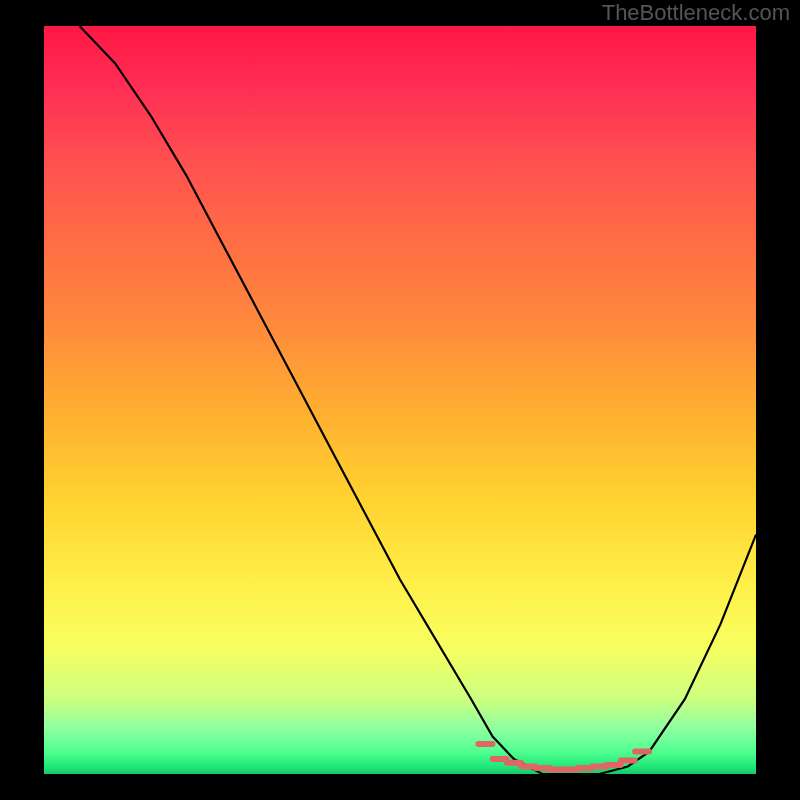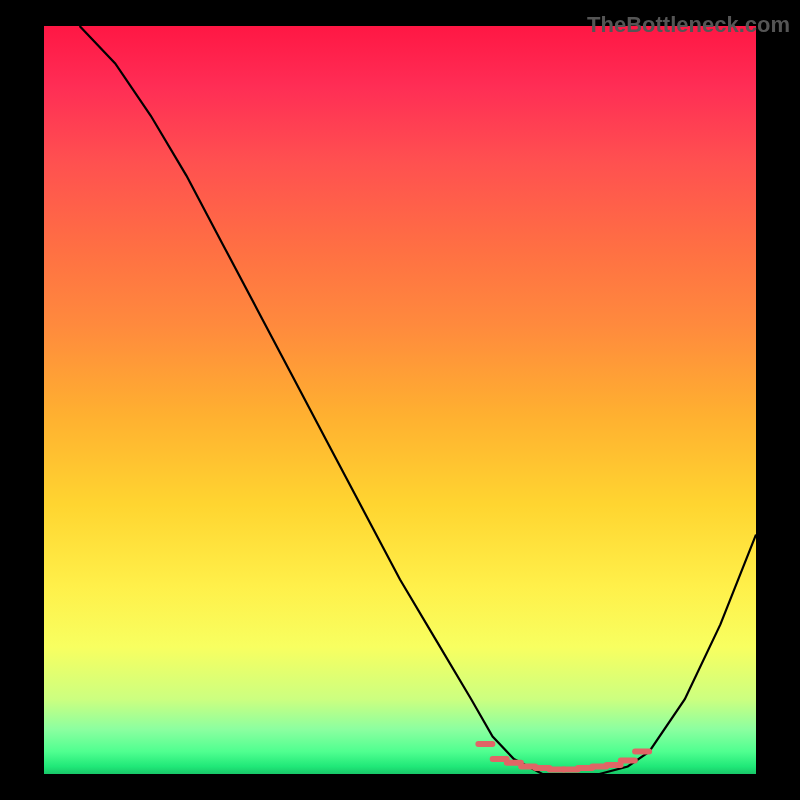--- a/index.html
+++ b/index.html
@@ -5,26 +5,26 @@
   * { margin: 0; padding: 0; box-sizing: border-box; }
   html, body { width: 800px; height: 800px; overflow: hidden; }
   .container {
     width: 800px;
     height: 800px;
     background: #000000;
     position: relative;
   }
   .watermark {
     position: absolute;
-    top: 12px;
+    top: 0;
     right: 10px;
     color: #555555;
     font-family: Arial, sans-serif;
     font-size: 22px;
-    font-weight: bold;
+    font-weight: normal;
     z-index: 10;
   }
   .plot-area {
     position: absolute;
     top: 26px;
     left: 44px;
     width: 712px;
     height: 748px;
   }
   .gradient-bg {

